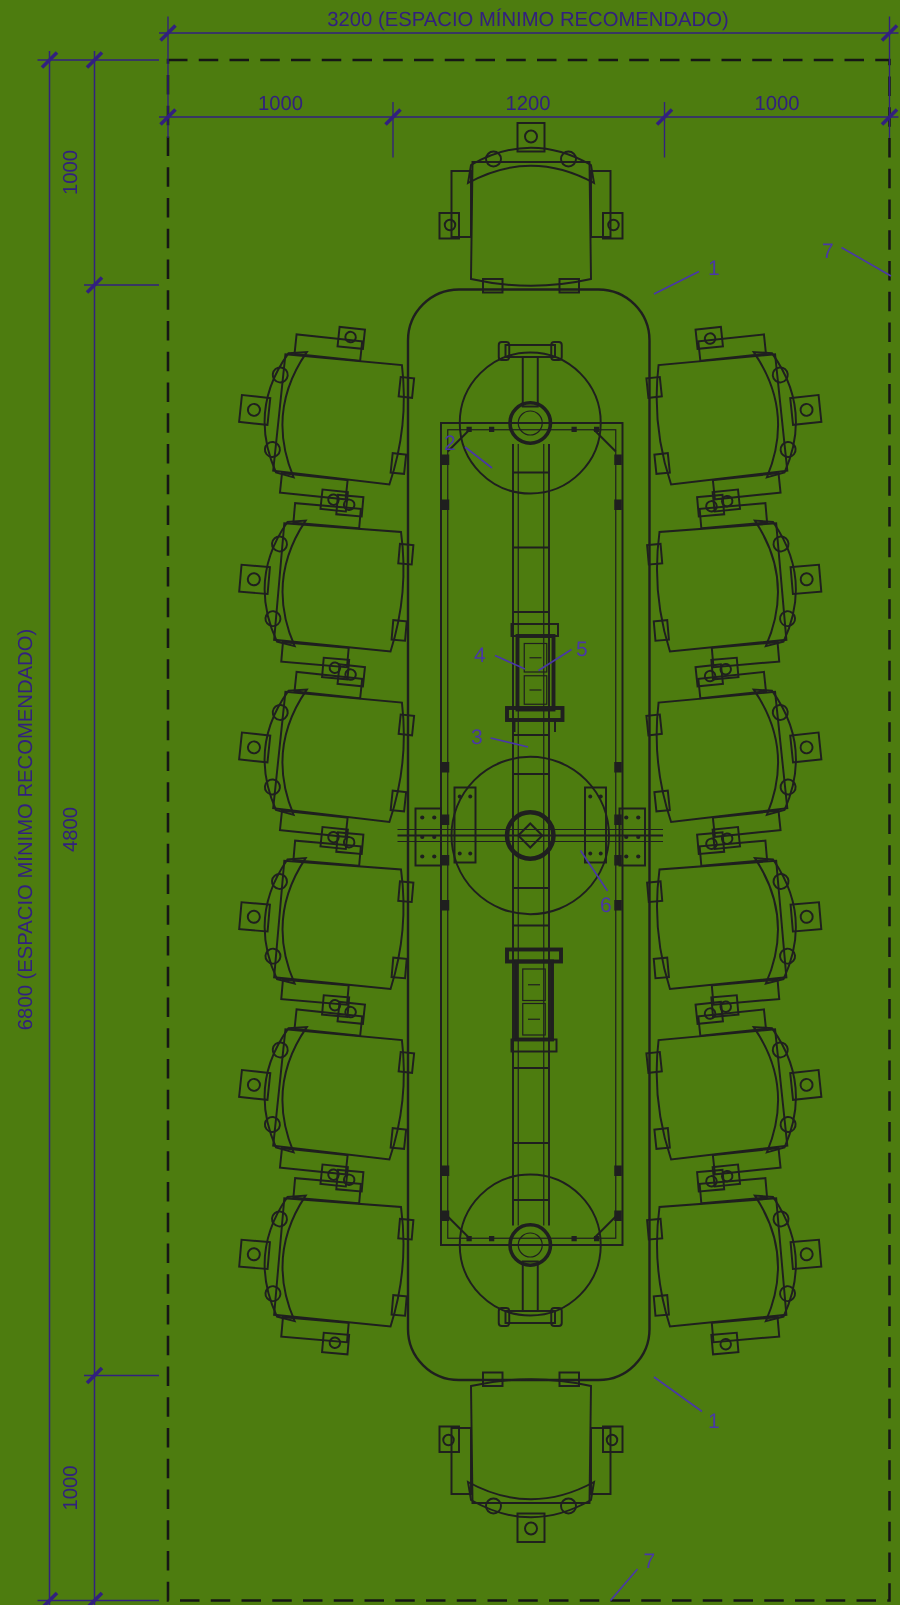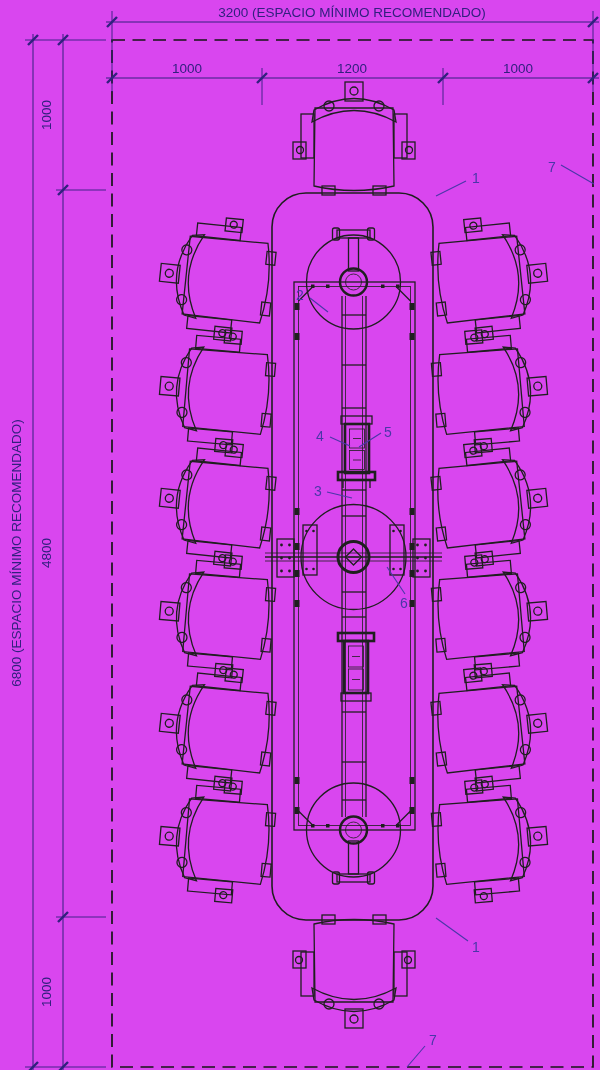--- a/index.html
+++ b/index.html
@@ -1,16 +1,16 @@
 <!DOCTYPE html>
 <html><head>
 <meta charset="utf-8">
 <style>
   html,body{margin:0;padding:0;background:#ffffff;}
-  .page{width:600px;height:1070px;position:relative;background:#d946ef;overflow:hidden;
+  .page{width:600px;height:1070px;position:relative;background:#4d7c0f;overflow:hidden;
         font-family:"Liberation Sans", sans-serif;}
   svg{display:block;}
   text{font-family:"Liberation Sans", sans-serif;}
   .dim-text{fill:#32207f;font-size:13.5px;}
   .callout-text{fill:#4a37a8;font-size:14px;}
   .dim-line{stroke:#32207f;stroke-width:1;fill:none;}
   .dim-ext{stroke:#32207f;stroke-width:0.9;fill:none;}
   .tick{stroke:#32207f;stroke-width:2.4;fill:none;}
   .leader{stroke:#4a37a8;stroke-width:1.1;fill:none;}
   .ink{stroke:#1f1f1f;fill:none;}

